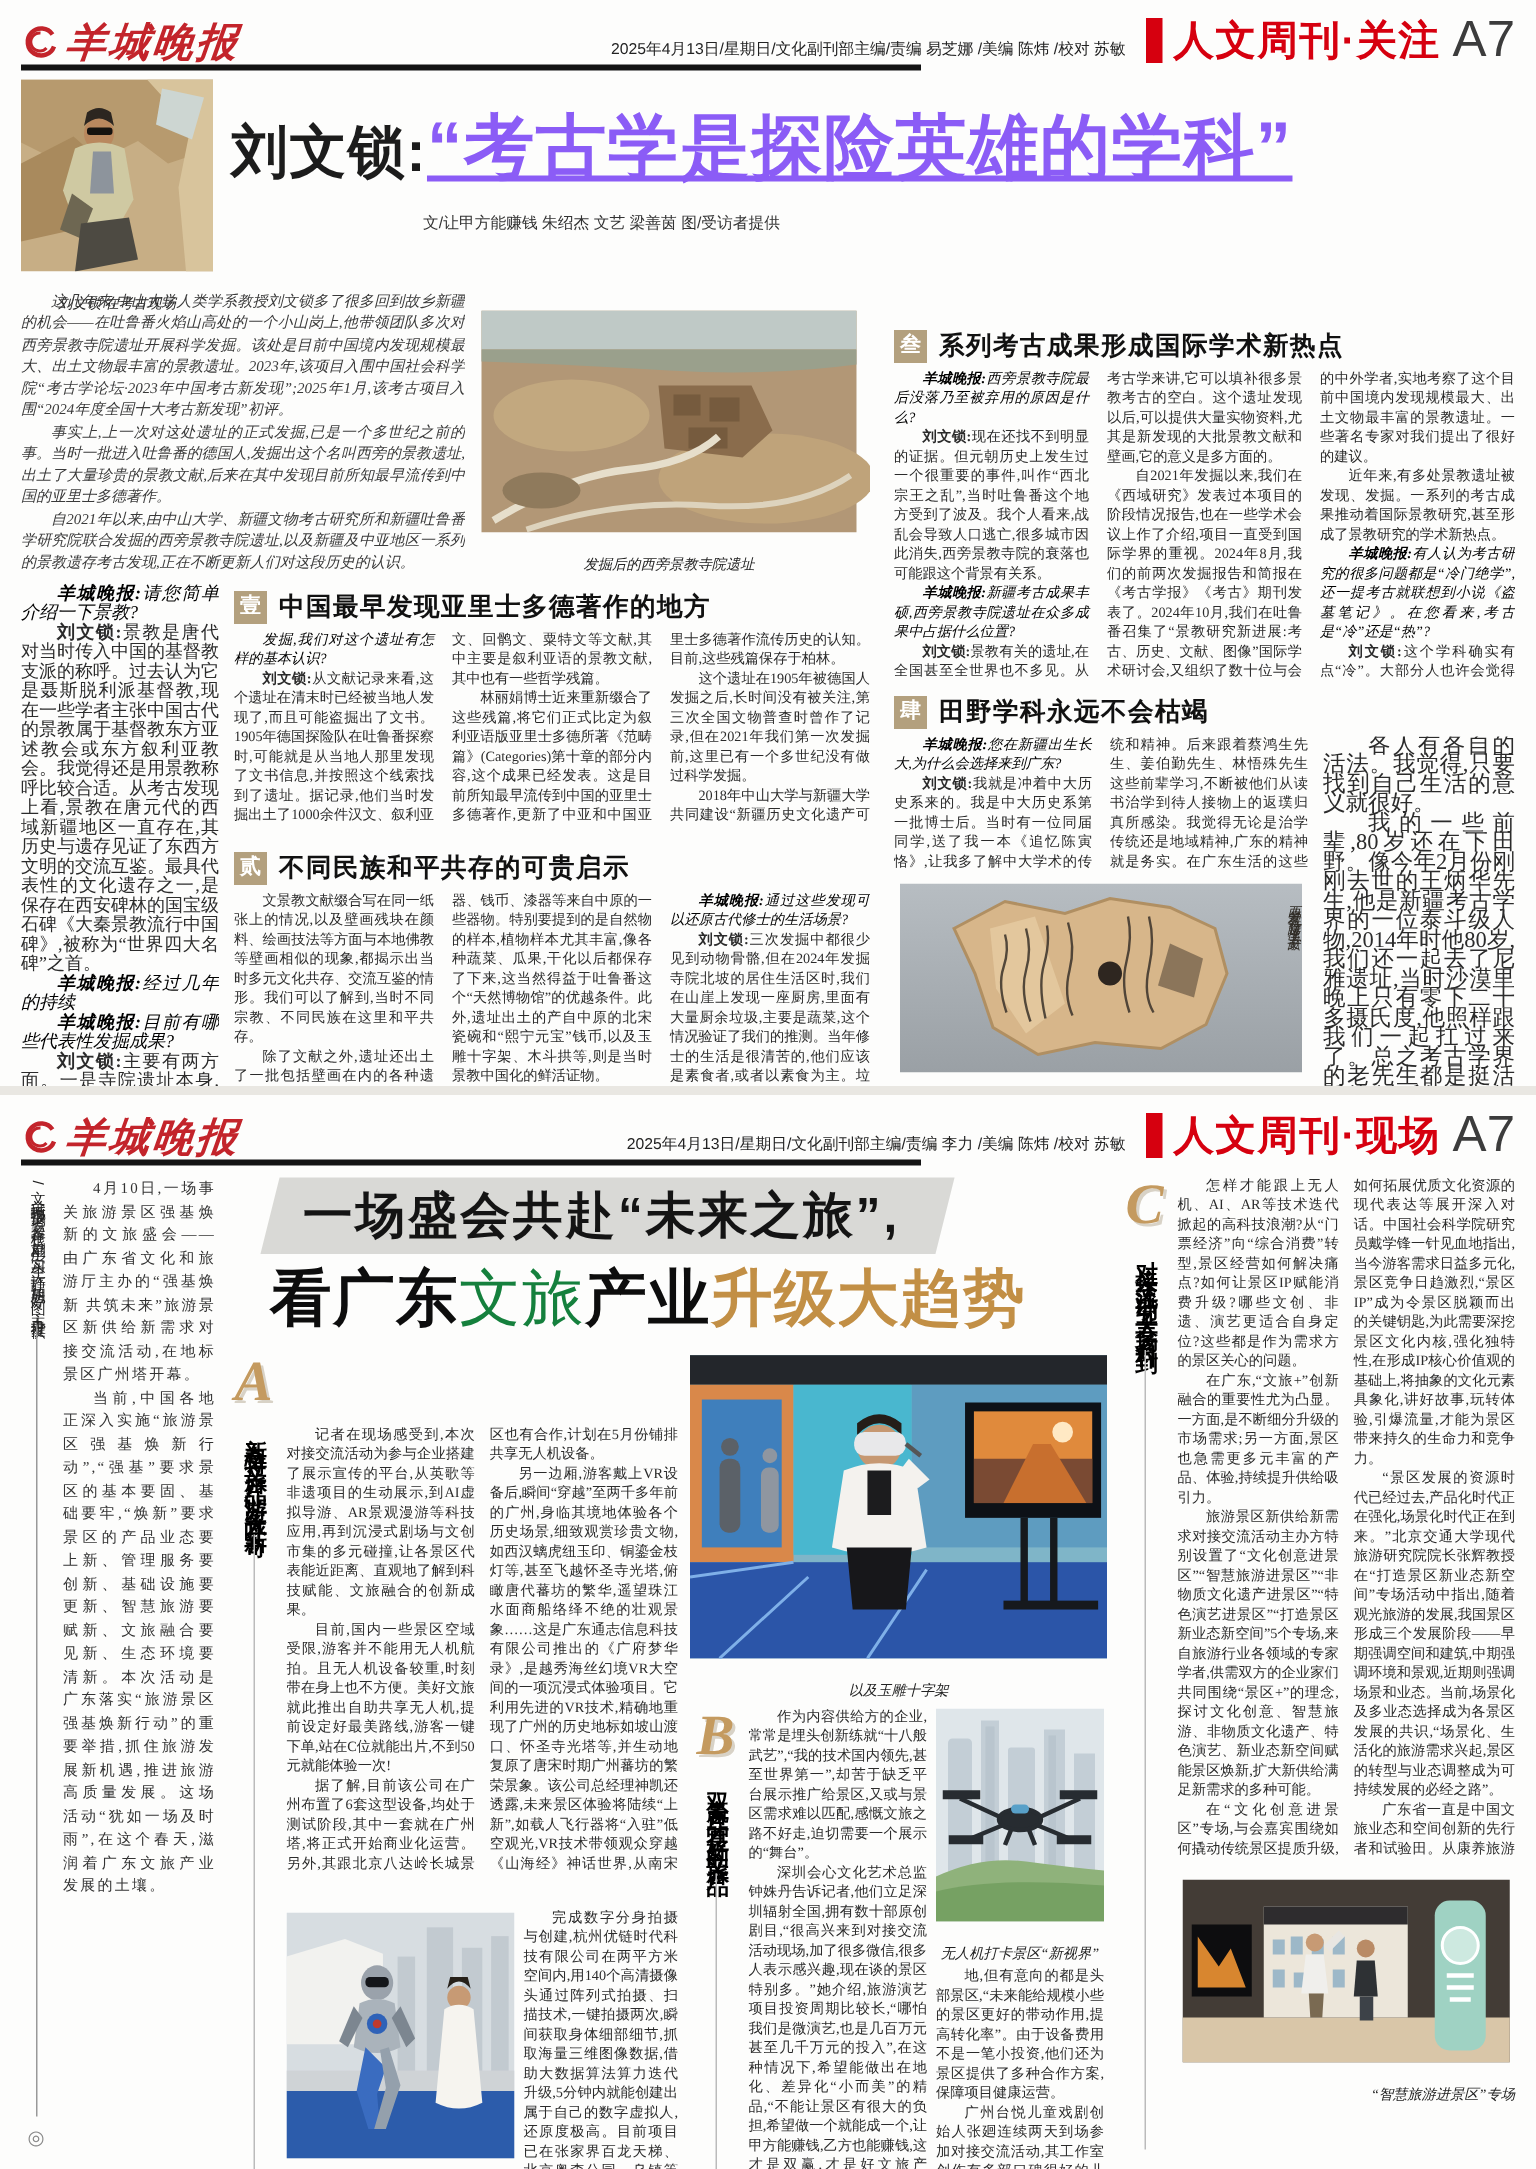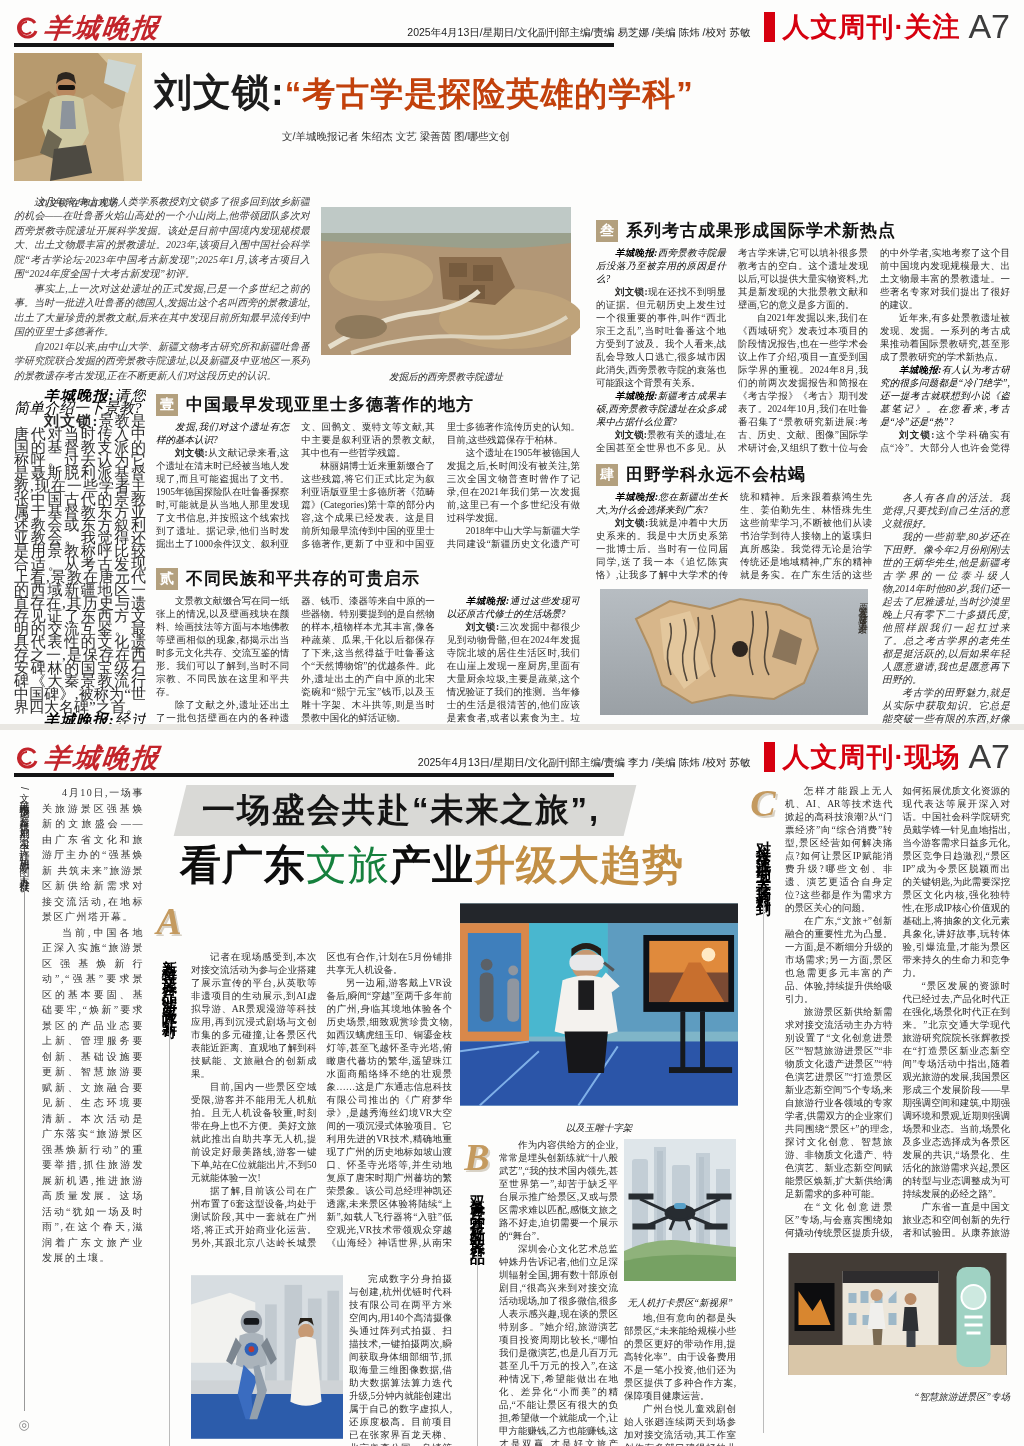--- a/index.html
+++ b/index.html
@@ -20,45 +20,45 @@
   .rule { height:4px; background:#141414; width:600px; margin-top:-3px; }
 
   
   .hero { display:flex; gap:12px; margin-top:6px; }
   .portrait { width:128px; flex:none; }
   .portrait svg { display:block; width:128px; height:128px; }
   .cap { font-size:9.5px; font-style:italic; color:#222; text-align:center; margin-top:16px; line-height:12px; }
   .hero-right { flex:1; }
   .headline1 { white-space:nowrap; margin-top:14px; font-family:"Liberation Sans","DejaVu Sans",sans-serif; }
   .hl-pre { font-size:38px; font-weight:600; color:#1c1c1c; letter-spacing:1px; }
-  .hl-q { font-size:33px; font-weight:900; color:#c2410c; letter-spacing:1px; }
+  .hl-q { font-size:47px; font-weight:900; color:#8b5cf6; letter-spacing:1px;text-decoration:underline; }
   .byline { margin-top:12px; padding-left:128px; font-size:10.5px; color:#333; font-family:"Liberation Sans","DejaVu Sans",sans-serif; }
 
   
   .tmain { display:flex; gap:16px; margin-top:6px; }
   .tleft { width:566px; flex:none; }
   .tright { flex:1; }
   .intro-row { display:flex; gap:2px; height:168px;align-items:flex-end; }
   .intro { width:296px; overflow:hidden; font-size:10px; line-height:14.5px; color:#3a3a3a; }
   .aerialfig { flex:1; }
   .aerialfig svg { display:block; width:100%; height:148px; }
   .sections-row { display:flex; gap:10px; margin-top:6px; }
-  .leftcol { width:132px; flex:none; height:336px; overflow:hidden; font-size:15px; line-height:13px; }
+  .leftcol { width:132px; flex:none; height:336px; overflow:hidden; font-size:12px; line-height:13px; }
   .secwrap { flex:1; }
   .sechead { display:flex; align-items:center; gap:8px; margin:4px 0 5px; }
   .secicon { width:22px; height:22px; background:#b3a07e; color:#fff; font-size:14px; text-align:center; line-height:22px; flex:none; font-weight:700; }
   .sectitle { font-size:17px; font-weight:900; color:#111; font-family:"Liberation Sans","DejaVu Sans",sans-serif; letter-spacing:1px; }
   .cols3 { columns:3; column-gap:12px; column-fill:auto; overflow:hidden; font-size:9.5px; line-height:13px; }
   .sec1-body { height:142px; }
   .sec2-body { height:148px; }
   .sec3-body { height:212px; }
   .sec4-grid { display:flex; gap:10px; }
   .s4l { width:276px; flex:none; }
   .s4l-text { columns:2; column-gap:12px; column-fill:auto; height:94px; overflow:hidden; font-size:9.5px; line-height:13px; }
-  .s4r { flex:1; height:252px; overflow:hidden; font-size:10px; line-height:13px;font-style:italic; }
+  .s4r { flex:1; height:252px; overflow:hidden; font-size:15px; line-height:13px; }
   .manu { position:relative; margin-top:4px; }
   .manu svg { display:block; width:276px; height:126px; }
   .manu-cap { position:absolute; right:3px; top:8px; writing-mode:vertical-rl; font-size:8.5px; color:#2e2a24; letter-spacing:2px; font-style:italic; }
 
   
   .fp { margin:0; text-indent:2em; text-align:justify; }
   .fp.q { font-style:italic; color:#000; }
   .fp.q b { font-weight:700; }
   .fp.a b { font-weight:700; font-style:normal; }
   .fp.i { font-style:italic; }
@@ -139,21 +139,21 @@
         <rect x="44" y="32" width="17" height="5" rx="2" fill="#15120f"></rect>
         <path d="M36 46q16-8 33 0l6 34-10 18-29-2-8-22z" fill="#cfc9a2"></path>
         <path d="M48 48h12l2 28h-16z" fill="#8d949c"></path>
         <path d="M34 76l-8 24 14 6 8-20z" fill="#6e6752"></path>
         <path d="M40 96l32-4 6 28-42 8z" fill="#4d4a42"></path>
       </svg>
       <figcaption class="cap">刘文锁 在考古现场</figcaption>
     </figure>
     <div class="hero-right">
       <h1 class="headline1"><span class="hl-pre">刘文锁:</span><span class="hl-q">“考古学是探险英雄的学科”</span></h1>
-      <div class="byline">文/羊城晚报记者 朱绍杰 文艺 梁善茵  图/哪些文创</div>
+      <div class="byline">文/让甲方能赚钱 朱绍杰 文艺 梁善茵  图/受访者提供</div>
     </div>
   </div>
 
   <div class="tmain">
     <div class="tleft">
       <div class="intro-row">
         <div class="intro">
             <p class="fp i">这几年来,中山大学人类学系教授刘文锁多了很多回到故乡新疆的机会——在吐鲁番火焰山高处的一个小山岗上,他带领团队多次对西旁景教寺院遗址开展科学发掘。该处是目前中国境内发现规模最大、出土文物最丰富的景教遗址。2023年,该项目入围中国社会科学院“考古学论坛·2023年中国考古新发现”;2025年1月,该考古项目入围“2024年度全国十大考古新发现”初评。</p>
             <p class="fp i">事实上,上一次对这处遗址的正式发掘,已是一个多世纪之前的事。当时一批进入吐鲁番的德国人,发掘出这个名叫西旁的景教遗址,出土了大量珍贵的景教文献,后来在其中发现目前所知最早流传到中国的亚里士多德著作。</p>
             <p class="fp i">自2021年以来,由中山大学、新疆文物考古研究所和新疆吐鲁番学研究院联合发掘的西旁景教寺院遗址,以及新疆及中亚地区一系列的景教遗存考古发现,正在不断更新人们对这段历史的认识。</p>

